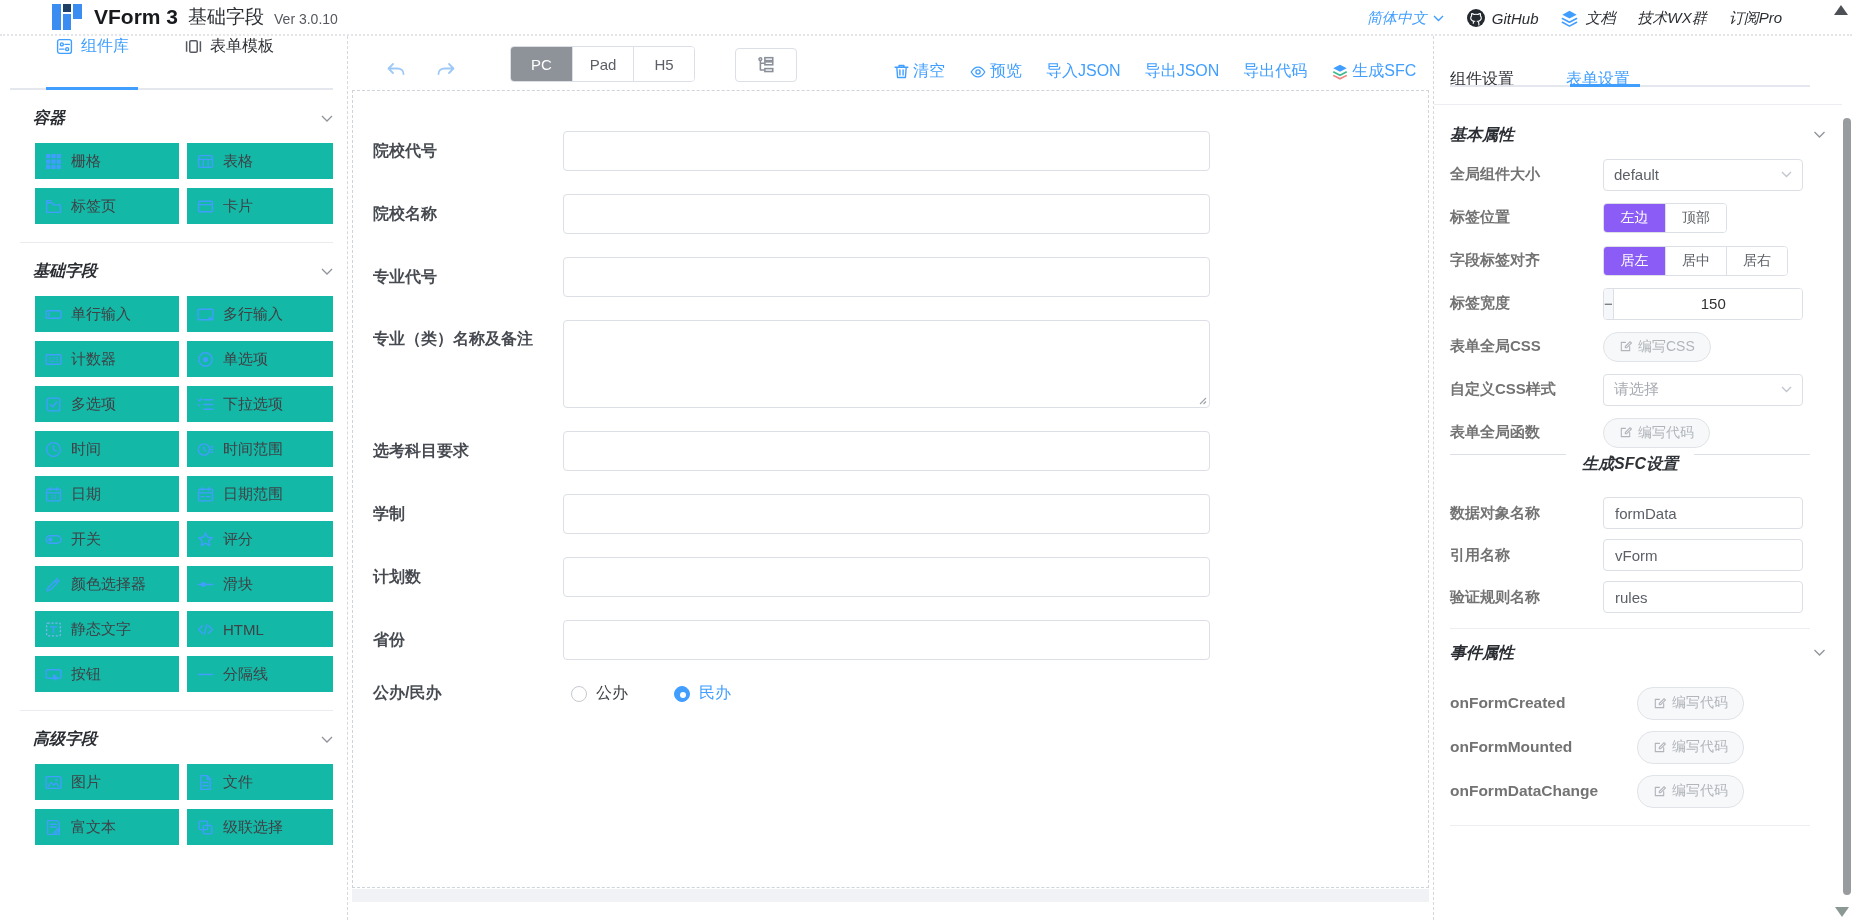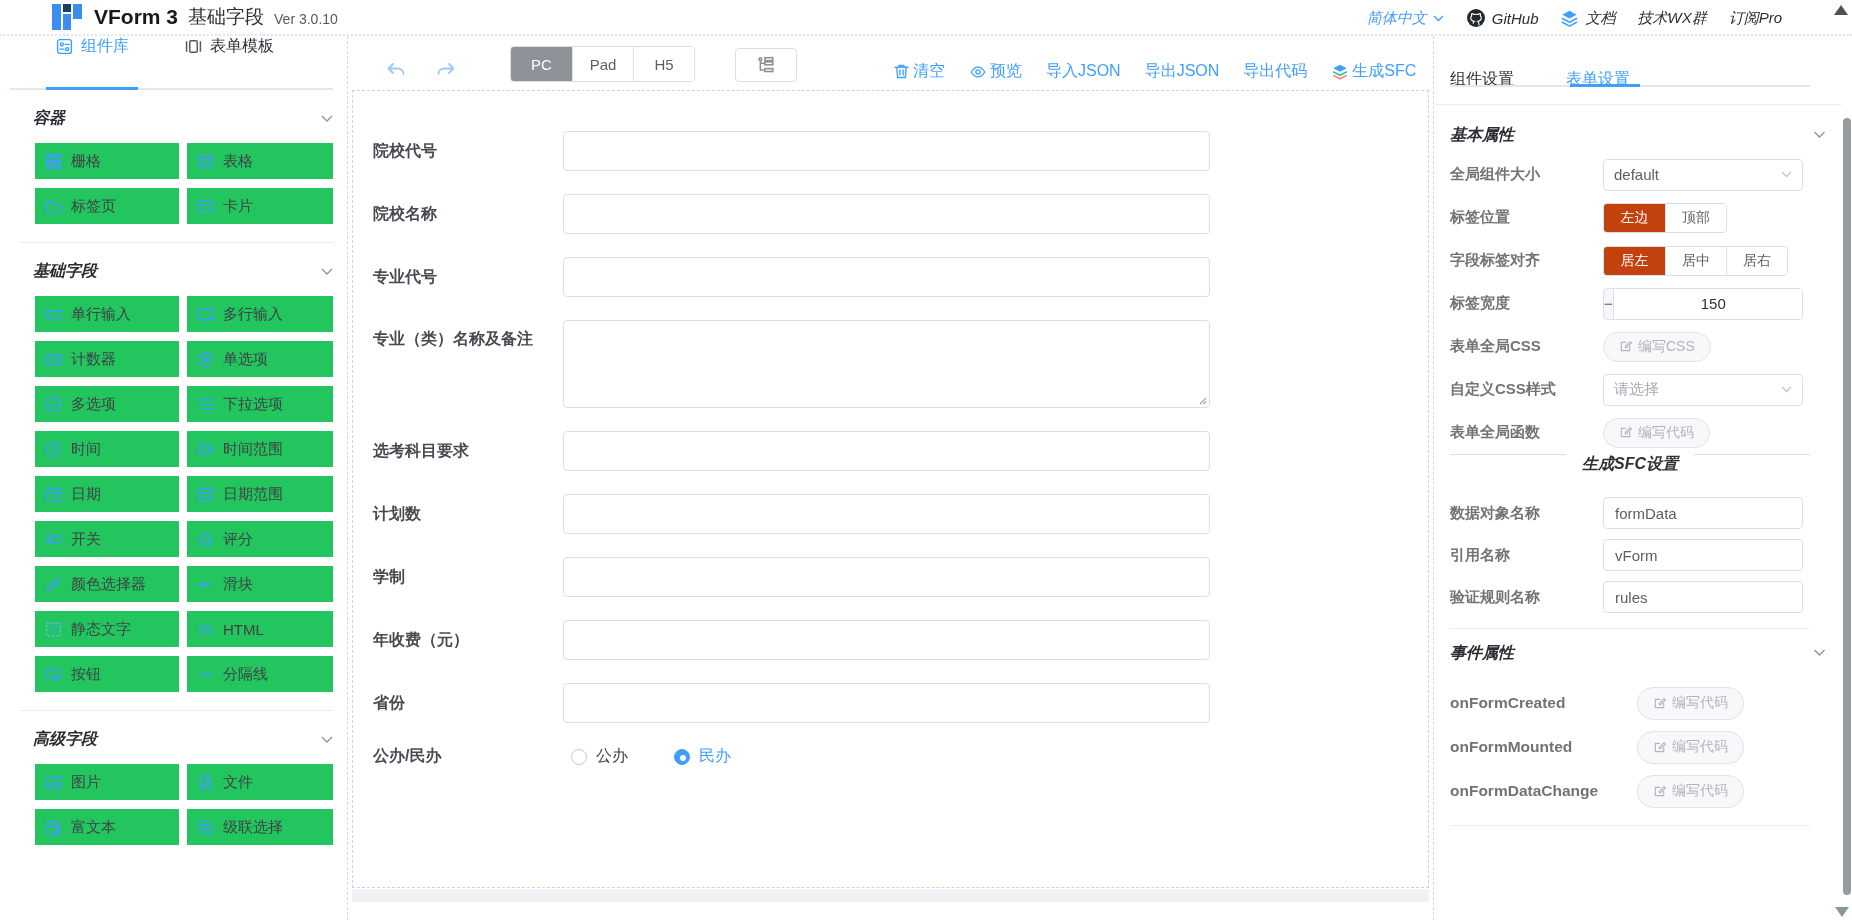--- a/index.html
+++ b/index.html
@@ -25,21 +25,21 @@
   .body{display:flex;height:884px;}
 
   
   .sidebar{width:348px;border-right:1px dashed #d6d8db;height:884px;overflow:hidden;}
   .stabs{height:54px;display:flex;align-items:flex-start;gap:56px;padding-left:46px;border-bottom:2px solid #e4e7ed;position:relative;margin:0 14px 0 10px;}
   .stab{display:flex;align-items:center;gap:8px;font-size:16px;color:#2f3237;cursor:pointer;}
   .stab.active{color:#409eff;}
   .stab-underline{position:absolute;left:36px;bottom:-2px;width:92px;height:3px;background:#409eff;}
   .sechead{display:flex;align-items:center;justify-content:space-between;margin:18px 14px 0 33px;font-size:16px;font-style:italic;font-weight:bold;color:#2a2d32;}
   .wgrid{display:grid;grid-template-columns:144px 146px;gap:9px 8px;margin:14px 0 0 35px;}
-  .witem{display:flex;align-items:center;height:36px;background:#22c55e;padding-left:10px;gap:9px;font-size:15px;color:#3f4246;cursor:grab;}
+  .witem{display:flex;align-items:center;height:36px;background:#14b8a6;padding-left:10px;gap:9px;font-size:15px;color:#3f4246;cursor:grab;}
   .wicon{width:17px;height:17px;flex:0 0 17px;display:flex;align-items:center;justify-content:center;}
   .wicon svg{width:17px;height:17px;}
   .sdivider{height:1px;background:#e9ebee;margin:18px 14px 0 20px;}
 
   
   .main{flex:1;position:relative;border-right:1px dashed #d6d8db;}
   .toolbar{height:46px;display:flex;align-items:flex-end;padding-left:36px;}
   .tbicon{cursor:pointer;margin-right:26px;display:flex;}
   .devseg{display:flex;margin-left:26px;border-radius:4px;overflow:hidden;border:1px solid #dcdfe6;}
   .devbtn{width:61px;height:34px;display:flex;align-items:center;justify-content:center;font-size:15px;color:#5c6066;background:#fff;border-left:1px solid #dcdfe6;cursor:pointer;}
@@ -76,21 +76,21 @@
   .prow{display:flex;align-items:center;height:43px;padding:0 39px 0 16px;margin-top:0;}
   .prow:first-of-type{margin-top:8px;}
   .plabel{font-size:15px;font-weight:600;color:#737373;}
   .pctrl{margin-left:auto;width:200px;display:flex;}
   .pselect{width:200px;height:32px;border:1px solid #dcdfe6;border-radius:4px;display:flex;align-items:center;padding:0 10px;font-size:15px;color:#5c6066;cursor:pointer;background:#fff;}
   .pselect .chev{margin-left:auto;}
   .pselect.placeholder{color:#a8abb2;}
   .seg{display:flex;border:1px solid #dcdfe6;border-radius:4px;overflow:hidden;height:30px;}
   .segbtn{min-width:61px;padding:0 8px;display:flex;align-items:center;justify-content:center;font-size:14px;color:#5c6066;background:#fff;border-left:1px solid #dcdfe6;cursor:pointer;}
   .segbtn:first-child{border-left:none;}
-  .segbtn.active{background:#c2410c;color:#fff;border-color:#409eff;}
+  .segbtn.active{background:#8b5cf6;color:#fff;border-color:#409eff;}
   .stepper{display:flex;width:200px;height:32px;border:1px solid #dcdfe6;border-radius:4px;overflow:hidden;}
   .stepbtn{width:32px;background:#f5f7fa;display:flex;align-items:center;justify-content:center;color:#5c6066;font-size:15px;cursor:pointer;}
   .stepbtn.minus{border-right:1px solid #dcdfe6;}
   .stepinput{flex:1;border:none;outline:none;text-align:center;font-size:15px;color:#303133;}
   .pill{display:inline-flex;align-items:center;gap:6px;height:30px;padding:0 15px;border:1px solid #e0e3e7;border-radius:16px;background:#f7f8f9;color:#b1b5ba;font-size:14px;cursor:pointer;white-space:nowrap;}
   .sfc-divider{display:flex;height:38px;padding:0 32px 0 16px;gap:16px;font-style:italic;}
   .sfc-divider .line{flex:1;height:1px;background:#dcdfe6;}
   .sfc-divider .dtitle{font-size:16px;font-weight:600;color:#2f3237;}
   .ptextinput{width:200px;height:32px;border:1px solid #dcdfe6;border-radius:4px;padding:0 11px;font-size:15px;color:#5c6066;outline:none;}
   .phr{height:1px;background:#eceef1;margin:10px 32px 0 16px;}
@@ -552,29 +552,25 @@
                   <path d="M9 3 3 9M9 6.5 6.5 9" stroke="#9da2a8" stroke-width="1.1"></path>
                 </svg>
               </span>
           </div>
         </div>
         <div class="frow">
           <div class="flabel">选考科目要求</div>
           <input class="finput" type="text" value="" style="">
         </div>
         <div class="frow">
-          <div class="flabel">计划数</div>
-          <input class="finput" type="text" value="" style="">
-        </div>
-        <div class="frow">
           <div class="flabel">学制</div>
           <input class="finput" type="text" value="" style="">
         </div>
         <div class="frow">
-          <div class="flabel">年收费（元）</div>
+          <div class="flabel">计划数</div>
           <input class="finput" type="text" value="" style="">
         </div>
         <div class="frow">
           <div class="flabel">省份</div>
           <input class="finput" type="text" value="" style="">
         </div>
         <div class="frow">
           <div class="flabel">公办/民办</div>
           <div class="radios">
             <div class="radio">

